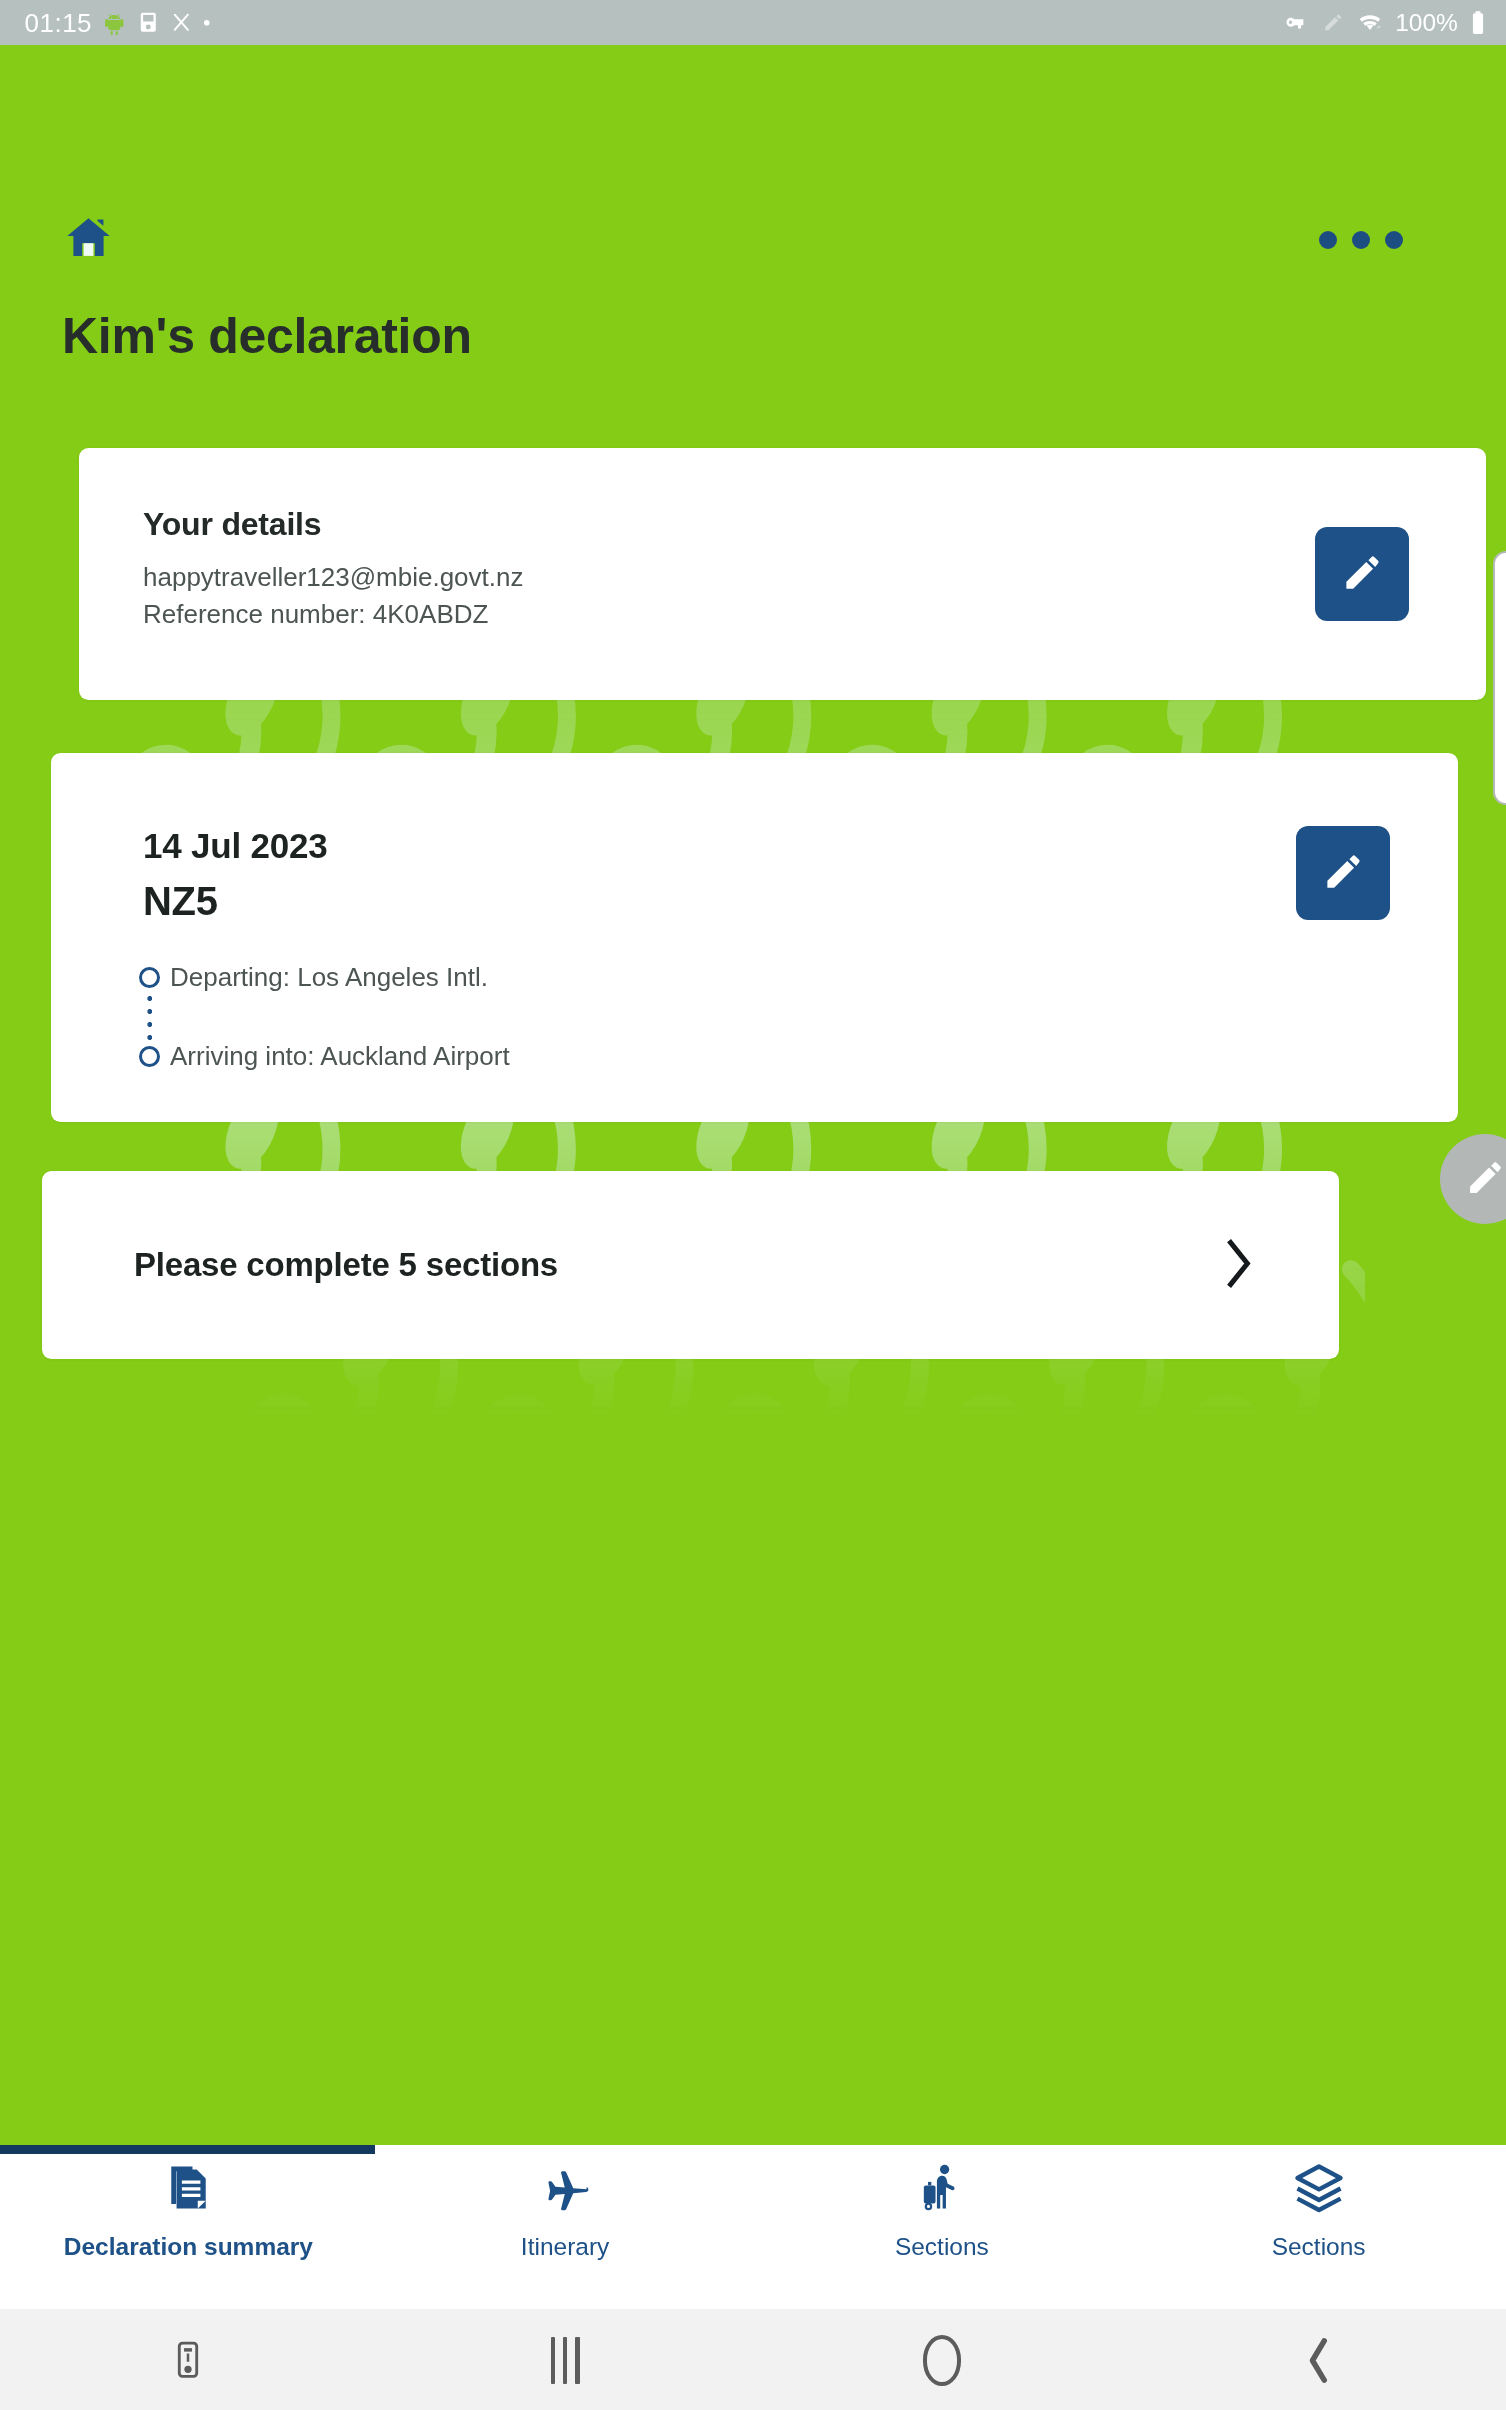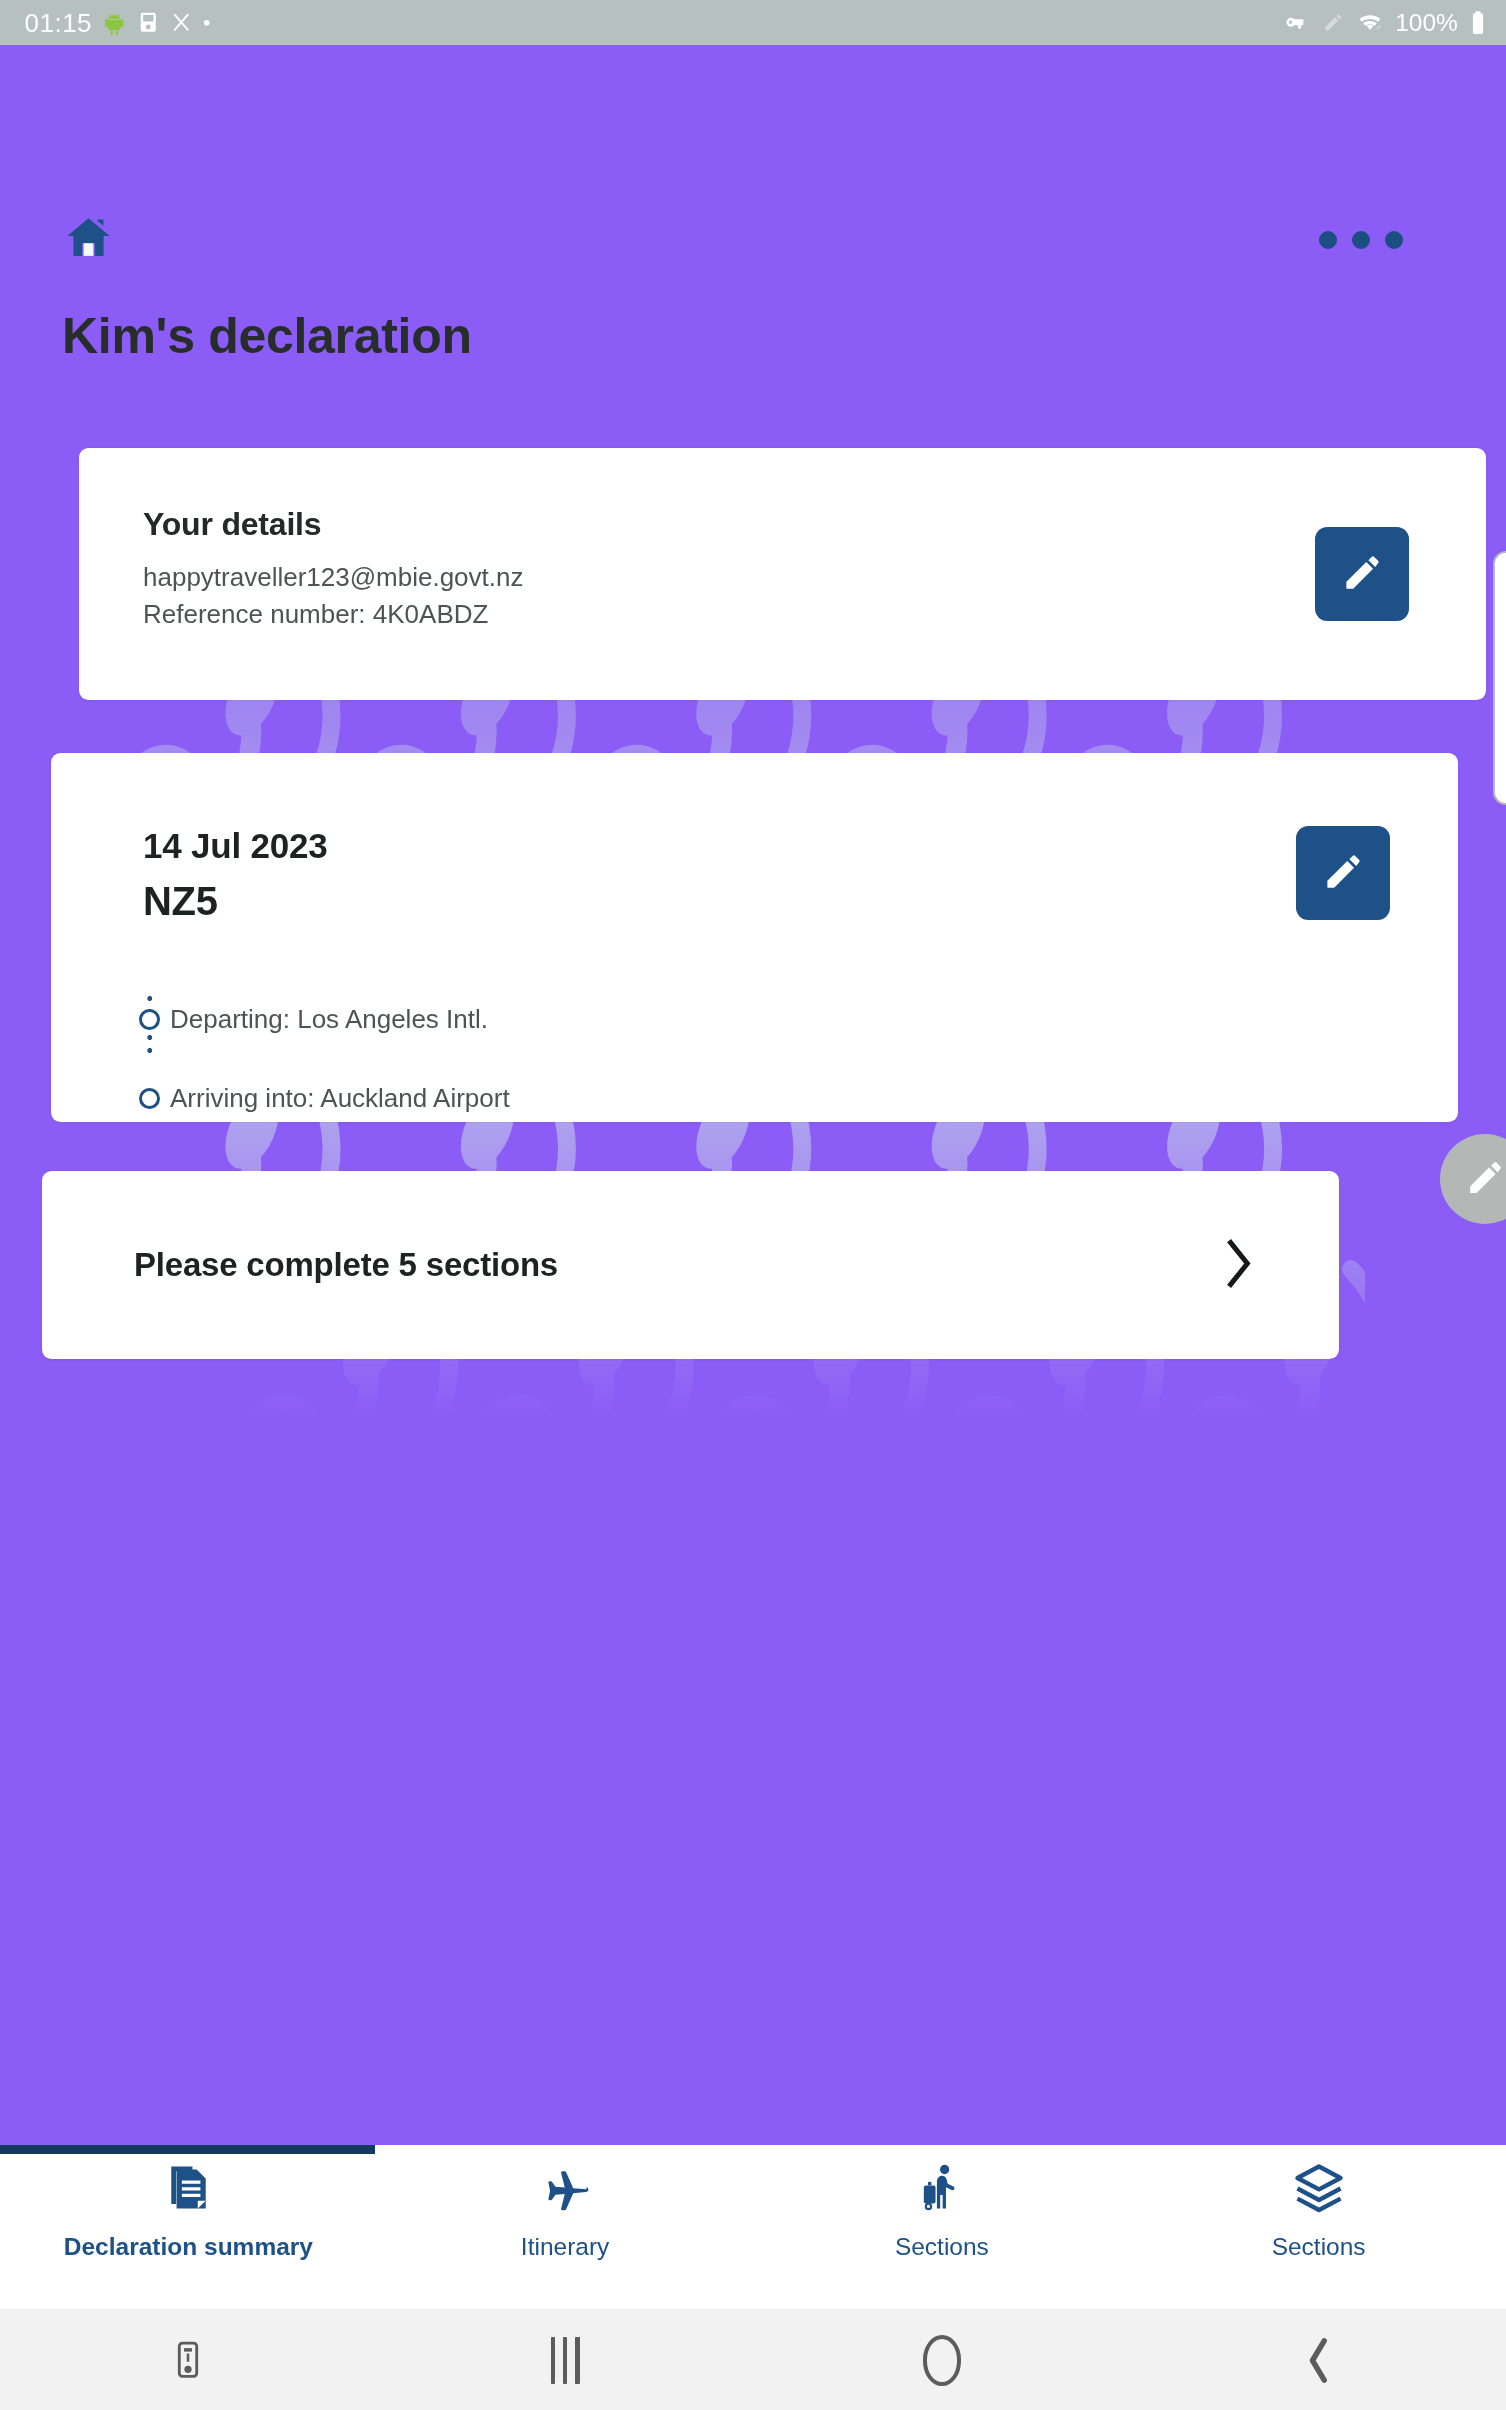--- a/index.html
+++ b/index.html
@@ -19,21 +19,21 @@
   }
   .sb-time{ font-size:26px; letter-spacing:0.5px; line-height:1; }
   .sb-left{ display:flex; align-items:center; gap:10.4px; }
   .sb-right{ margin-left:auto; display:flex; align-items:center; gap:12.2px; }
   .sb-ico{ display:flex; align-items:center; }
   .sb-batt{ font-size:24.5px; letter-spacing:0; }
 
   
   .app{
     position:absolute; top:45px; left:0; width:1507px; height:2309px;
-    background:#8b5cf6; overflow:hidden;
+    background:#84cc16; overflow:hidden;
   }
   
   .koru{
     position:absolute; left:141px; top:565px; width:1224px; height:1130px;
     opacity:.55; pointer-events:none;
     -webkit-mask-image:linear-gradient(to bottom, rgba(0,0,0,.35) 0%, rgba(0,0,0,.75) 22%, rgba(0,0,0,.85) 45%, rgba(0,0,0,0) 72%);
             mask-image:linear-gradient(to bottom, rgba(0,0,0,.35) 0%, rgba(0,0,0,.75) 22%, rgba(0,0,0,.85) 45%, rgba(0,0,0,0) 72%);
   }
 
   .header{ position:absolute; left:0; top:0; width:1507px; }
@@ -65,21 +65,21 @@
     position:absolute; width:94px; height:94px; border-radius:12.2px;
     background:#1d5187; display:flex; align-items:center; justify-content:center;
     cursor:pointer; border:none;
   }
   #edit-details{ right:77px; top:79px; }
   #edit-flight { right:68px; top:73px; }
 
   .flight-date{ position:absolute; left:92px; top:73px; font-size:35px; font-weight:bold; color:#1d2321; letter-spacing:-0.2px;}
   .flight-no  { position:absolute; left:92px; top:126px; font-size:40px; font-weight:bold; color:#1d2321; letter-spacing:-0.3px;}
   .route{ position:absolute; left:87px; top:209px; width:527px; }
-  .route-row{ position:relative; height:30px; display:flex; align-items:center;margin-top:42px; }
+  .route-row{ position:relative; height:30px; display:flex; align-items:center; }
   .route-row .txt{ font-size:26px; color:#4d5553; margin-left:32px; }
   .route-dots{
     position:absolute; left:8.5px; top:30px; width:5.6px; height:66px;
     background-image:radial-gradient(circle, #1d5187 2.4px, transparent 2.7px);
     background-size:10.4px 13px; background-repeat:repeat-y; background-position:center top;
   }
   .ring{
     position:absolute; left:0.9px; width:21px; height:21px; border-radius:50%;
     border:3.8px solid #1d5187; background:#fff;
   }

